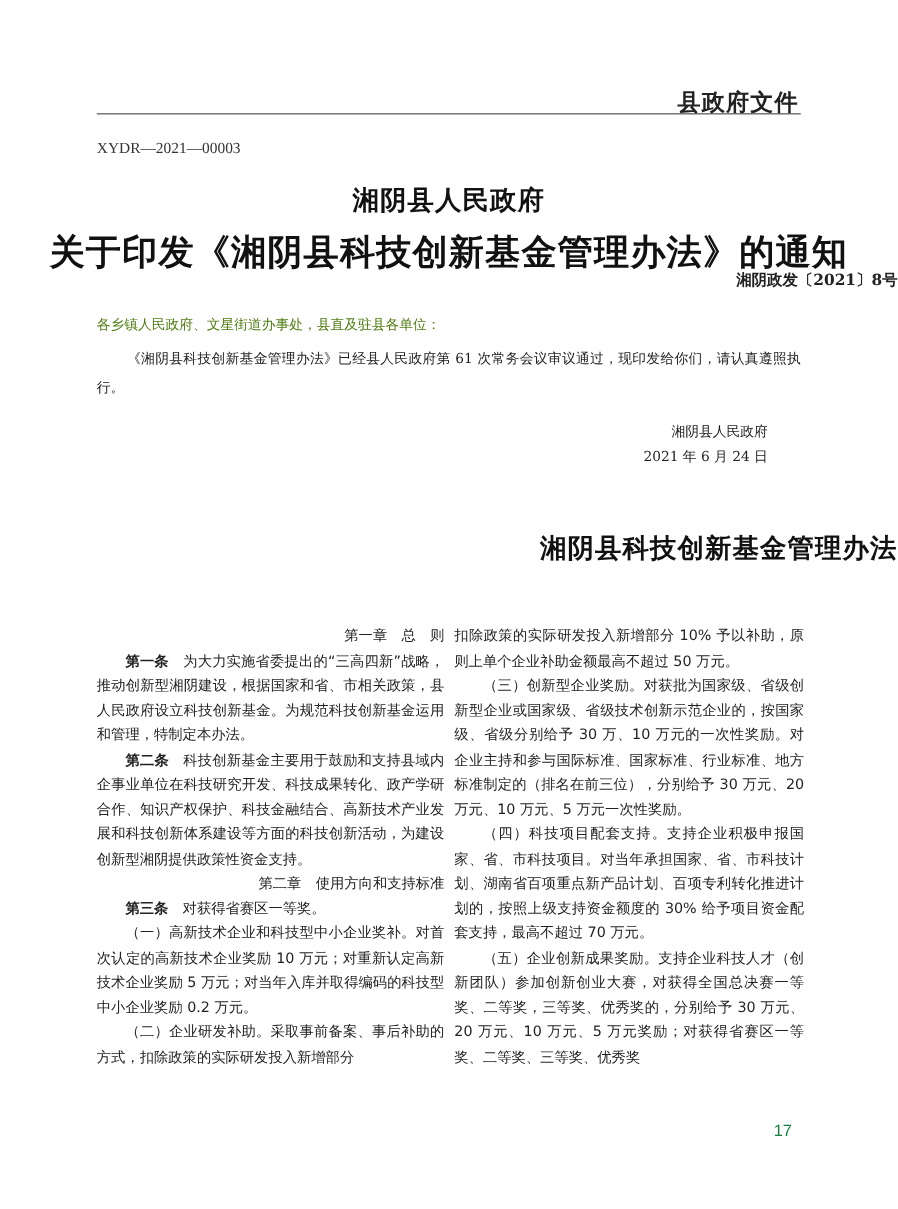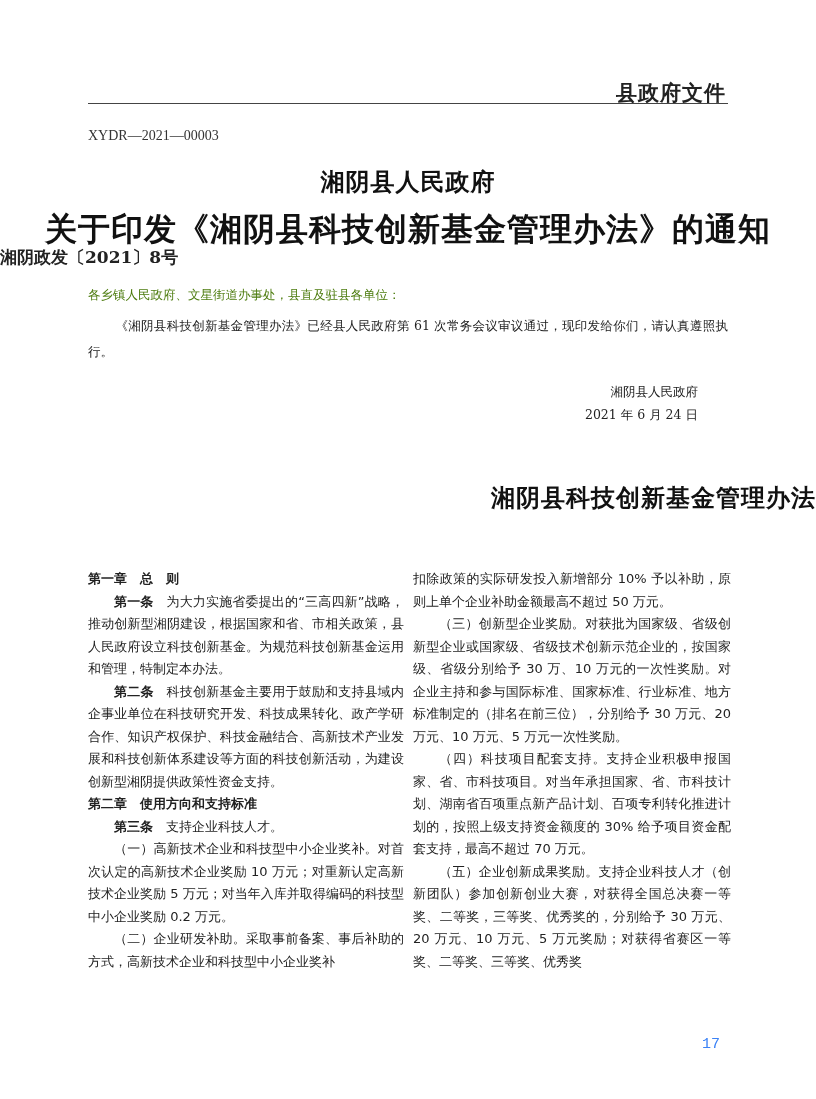--- a/index.html
+++ b/index.html
@@ -6,36 +6,36 @@
   body { width: 816px; height: 1099px; position: relative; overflow: hidden; color: #1a1a1a;
          font-family: "DejaVu Serif", "Liberation Serif", serif; }
   .header-label { position: absolute; right: 90px; top: 79px; font-family: "DejaVu Sans", "Liberation Sans", sans-serif;
          font-size: 21px; font-weight: bold; letter-spacing: 1px; color: #222; }
   .header-rule { position: absolute; left: 88px; right: 88px; top: 103px; height: 0; border-top: 1.5px solid #444; }
   .doc-code { position: absolute; left: 88px; top: 128px; font-size: 14px; font-family: "Liberation Serif", serif; color:#333; }
   .title { position: absolute; left: 0; right: 0; text-align: center; font-weight: bold; color: #111;
          font-family: "DejaVu Serif", "Liberation Serif", serif; }
   .title1 { top: 166px; font-size: 24px; letter-spacing: 1px; }
   .title2 { top: 198px; font-size: 32px; letter-spacing: 1px; margin-top: 10px; }
-  .doc-number { position: absolute; left: 0; right: 0; top: 246px; text-align: left; font-size: 17px; font-weight: bold; color:#222; }
+  .doc-number { position: absolute; left: 0; right: 0; top: 246px; text-align: right; font-size: 14px; font-weight: bold; color:#222; }
   .recipients { position: absolute; left: 88px; top: 287px; font-size: 12.5px; color: #4d7c0f; }
   .notice-body { position: absolute; left: 88px; width: 640px; top: 313px; font-size: 12.5px; line-height: 26px; color:#222;
          text-indent: 2.2em; text-align: justify; }
   .sign-org { position: absolute; right: 118px; top: 384px; font-size: 12.5px; color:#222; }
   .sign-date { position: absolute; right: 118px; top: 407px; font-size: 12.5px; color:#222; }
   .main-title { position: absolute; left: 0; right: 0; top: 482px; text-align: right; font-size: 24px; font-weight: bold; color:#111; letter-spacing: 1px; }
   .col { position: absolute; top: 568px; width: 316px; font-family: "DejaVu Sans", "Liberation Sans", sans-serif;
          font-size: 13px; line-height: 22.5px; color: #222; text-align: justify; }
   .col-left { left: 88px; }
   .col-right { left: 413px; width: 318px; }
   .col p { margin: 0; }
   .indent { text-indent: 2em; }
-  .chapter { text-align: left; font-weight: bold; }
+  .chapter { text-align: right; font-weight: normal; }
   .art-label { font-weight: bold; margin-right: 1em; }
-  .page-number { position: absolute; right: 96px; top: 1020px; font-size: 15px; font-family: Liberation Mono, monospace; color:#3b82f6;margin-top:16px; }
+  .page-number { position: absolute; right: 96px; top: 1020px; font-size: 15px; font-family: Liberation Sans, sans-serif; color:#15803d; }
 </style>
 </head>
 <body>
 
 <div class="header-label">县政府文件</div>
 <div class="header-rule"></div>
 
 <div class="doc-code">XYDR—2021—00003</div>
 <div class="title title1">湘阴县人民政府</div>
 <div class="title title2">关于印发《湘阴县科技创新基金管理办法》的通知</div>
@@ -45,23 +45,23 @@
 <div class="sign-org">湘阴县人民政府</div>
 <div class="sign-date">2021 年 6 月 24 日</div>
 
 <div class="main-title">湘阴县科技创新基金管理办法</div>
 
 <div class="col col-left">
   <p class="chapter">第一章　总　则</p>
   <p class="indent"><span class="art-label">第一条</span><span>为大力实施省委提出的“三高四新”战略，推动创新型湘阴建设，根据国家和省、市相关政策，县人民政府设立科技创新基金。为规范科技创新基金运用和管理，特制定本办法。</span></p>
   <p class="indent"><span class="art-label">第二条</span><span>科技创新基金主要用于鼓励和支持县域内企事业单位在科技研究开发、科技成果转化、政产学研合作、知识产权保护、科技金融结合、高新技术产业发展和科技创新体系建设等方面的科技创新活动，为建设创新型湘阴提供政策性资金支持。</span></p>
   <p class="chapter">第二章　使用方向和支持标准</p>
-  <p class="indent"><span class="art-label">第三条</span><span>支持企业科技人才。</span></p>
+  <p class="indent"><span class="art-label">第三条</span><span>对获得省赛区一等奖。</span></p>
   <p class="indent">（一）高新技术企业和科技型中小企业奖补。对首次认定的高新技术企业奖励 10 万元；对重新认定高新技术企业奖励 5 万元；对当年入库并取得编码的科技型中小企业奖励 0.2 万元。</p>
-  <p class="indent">（二）企业研发补助。采取事前备案、事后补助的方式，高新技术企业和科技型中小企业奖补</p>
+  <p class="indent">（二）企业研发补助。采取事前备案、事后补助的方式，扣除政策的实际研发投入新增部分</p>
 </div>
 
 <div class="col col-right">
   <p>扣除政策的实际研发投入新增部分 10% 予以补助，原则上单个企业补助金额最高不超过 50 万元。</p>
   <p class="indent">（三）创新型企业奖励。对获批为国家级、省级创新型企业或国家级、省级技术创新示范企业的，按国家级、省级分别给予 30 万、10 万元的一次性奖励。对企业主持和参与国际标准、国家标准、行业标准、地方标准制定的（排名在前三位），分别给予 30 万元、20 万元、10 万元、5 万元一次性奖励。</p>
   <p class="indent">（四）科技项目配套支持。支持企业积极申报国家、省、市科技项目。对当年承担国家、省、市科技计划、湖南省百项重点新产品计划、百项专利转化推进计划的，按照上级支持资金额度的 30% 给予项目资金配套支持，最高不超过 70 万元。</p>
   <p class="indent">（五）企业创新成果奖励。支持企业科技人才（创新团队）参加创新创业大赛，对获得全国总决赛一等奖、二等奖，三等奖、优秀奖的，分别给予 30 万元、20 万元、10 万元、5 万元奖励；对获得省赛区一等奖、二等奖、三等奖、优秀奖</p>
 </div>
 
 <div class="page-number">17</div>

